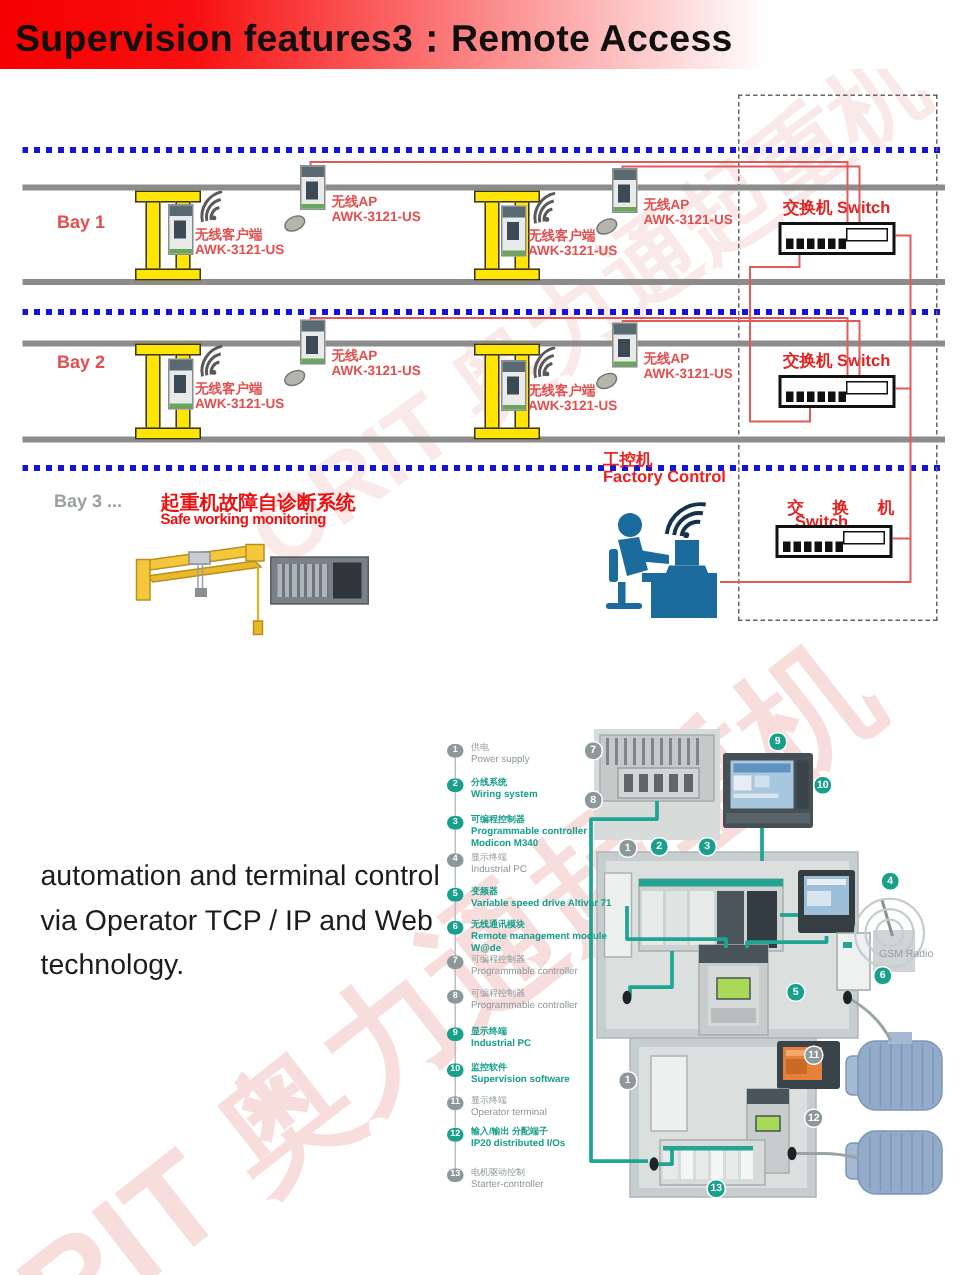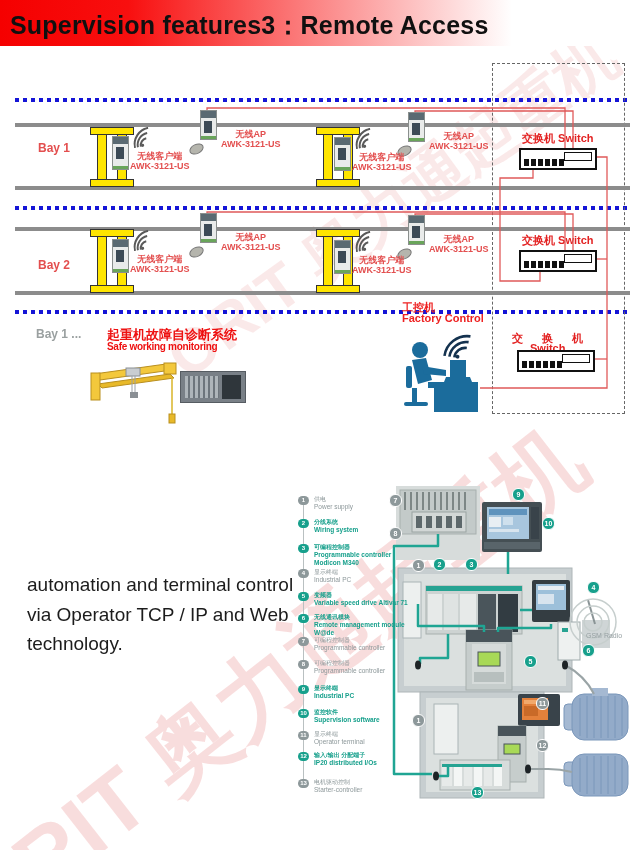--- a/index.html
+++ b/index.html
@@ -32,21 +32,21 @@
 
   .col{width:44px;}
   .col .cap{position:absolute;left:0;width:42px;height:6px;background:var(--crane-yellow);border:1px solid #333;}
   .col .post{position:absolute;top:7px;bottom:7px;width:8px;background:var(--crane-yellow);border:1px solid #333;}
 
   .awk{width:15px;height:32px;background:#e9ebea;border:1px solid #8a8f8d;z-index:3;}
   .awk .awk-top{position:absolute;left:0;top:0;width:100%;height:7px;background:#5a6a72;}
   .awk .awk-screen{position:absolute;left:3px;top:10px;width:8px;height:12px;background:#3c4a55;}
   .awk .awk-foot{position:absolute;left:0;bottom:0;width:100%;height:3px;background:#69a55a;}
 
-  .dev-label{font-size:9px;line-height:10px;font-weight:bold;color:#e34f4f;white-space:nowrap;z-index:4;text-align:center;}
+  .dev-label{font-size:9px;line-height:10px;font-weight:bold;color:#e34f4f;white-space:nowrap;z-index:4;}
   .ap-oval{width:13px;height:8px;background:#b5b5ad;border:1px solid #777;border-radius:50%;transform:rotate(-25deg);}
 
   .switch{width:74px;height:18px;background:#fff;border:2px solid #111;z-index:3;}
   .switch .ports{position:absolute;left:3px;bottom:2px;display:flex;gap:2px;}
   .switch .ports i{display:block;width:5px;height:7px;background:#111;}
   .switch .swtag{position:absolute;right:3px;top:2px;width:26px;height:7px;border:1px solid #111;background:#fff;}
   .sw-label{font-size:11px;font-weight:bold;color:#e32222;white-space:nowrap;}
 
   .monitor-zh{font-size:13px;font-weight:bold;color:#ee1111;white-space:nowrap;}
   .monitor-en{font-size:10px;font-weight:bold;color:#ee1111;white-space:nowrap;letter-spacing:-.3px;}
@@ -106,22 +106,22 @@
       <polyline points="207,215 207,212 565,212 565,250"></polyline>
       <polyline points="415,217 415,214 573,214 573,250"></polyline>
       <polyline points="533,166 533,178 500,178 500,281 540,281 540,268"></polyline>
       <polyline points="593,157 607,157 607,388 480,388"></polyline>
       <line x1="593" y1="259" x2="607" y2="259"></line>
       <line x1="591" y1="359" x2="607" y2="359"></line>
     </g>
   </svg>
 
   <div class="abs bay-label" style="left:38px;top:141px">Bay 1</div>
-  <div class="abs bay-label" style="left:38px;top:258px">Bay 2</div>
-  <div class="abs bay3-label" style="left:36px;top:327px">Bay 1 ...</div>
+  <div class="abs bay-label" style="left:38px;top:234px">Bay 2</div>
+  <div class="abs bay3-label" style="left:36px;top:327px">Bay 3 ...</div>
 
   <div class="abs col" style="left:90px;top:127px;height:60px">
     <span class="cap" style="top:0"></span>
     <span class="post" style="left:7px"></span>
     <span class="post" style="left:27px"></span>
     <span class="cap" style="bottom:0"></span>
   </div>
   <div class="abs col" style="left:316px;top:127px;height:60px">
     <span class="cap" style="top:0"></span>
     <span class="post" style="left:7px"></span>
@@ -282,21 +282,21 @@
         <i></i>
         <i></i>
         <i></i>
         <i></i>
         <i></i>
         <i></i>
       </span>
     <span class="swtag"></span>
   </div>
 
-  <div class="abs sw-label" style="left:512px;top:331px;letter-spacing:8px">交 换 机</div>
+  <div class="abs sw-label" style="left:525px;top:331px;letter-spacing:8px">交 换 机</div>
   <div class="abs sw-label" style="left:530px;top:342px">Switch</div>
   <div class="abs switch" style="left:517px;top:350px">
     <span class="ports">
         <i></i>
         <i></i>
         <i></i>
         <i></i>
         <i></i>
         <i></i>
       </span>

